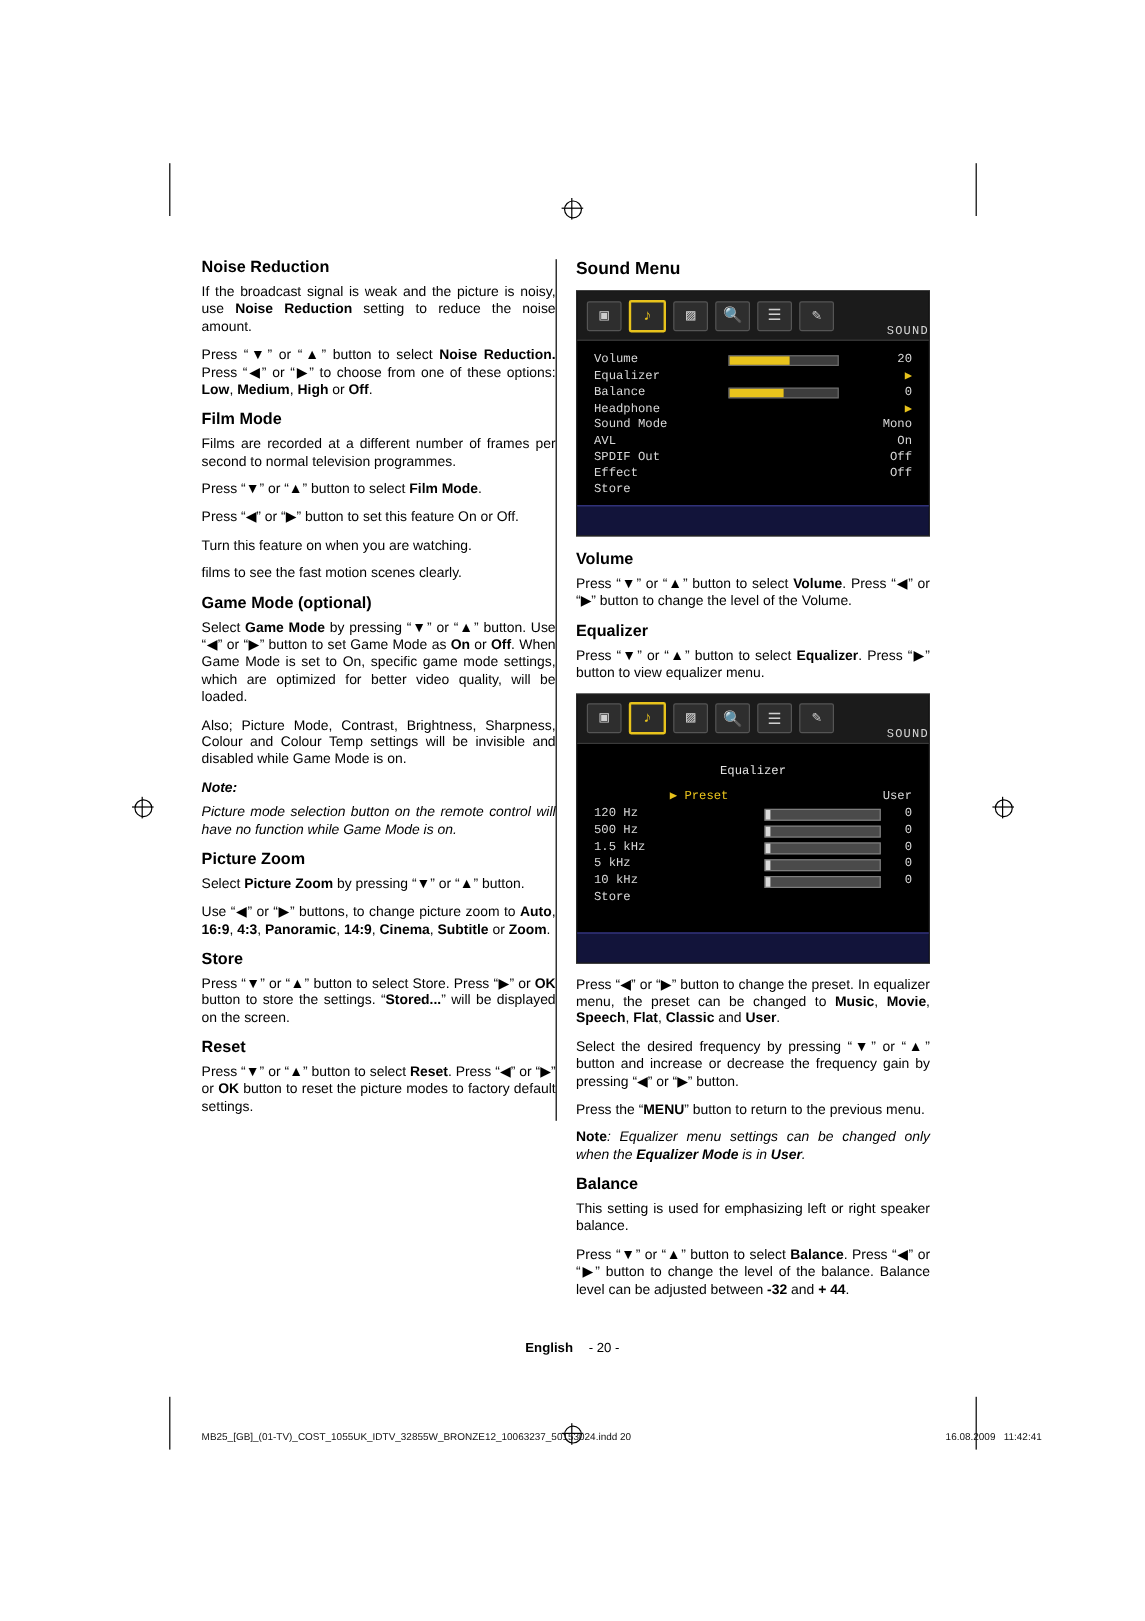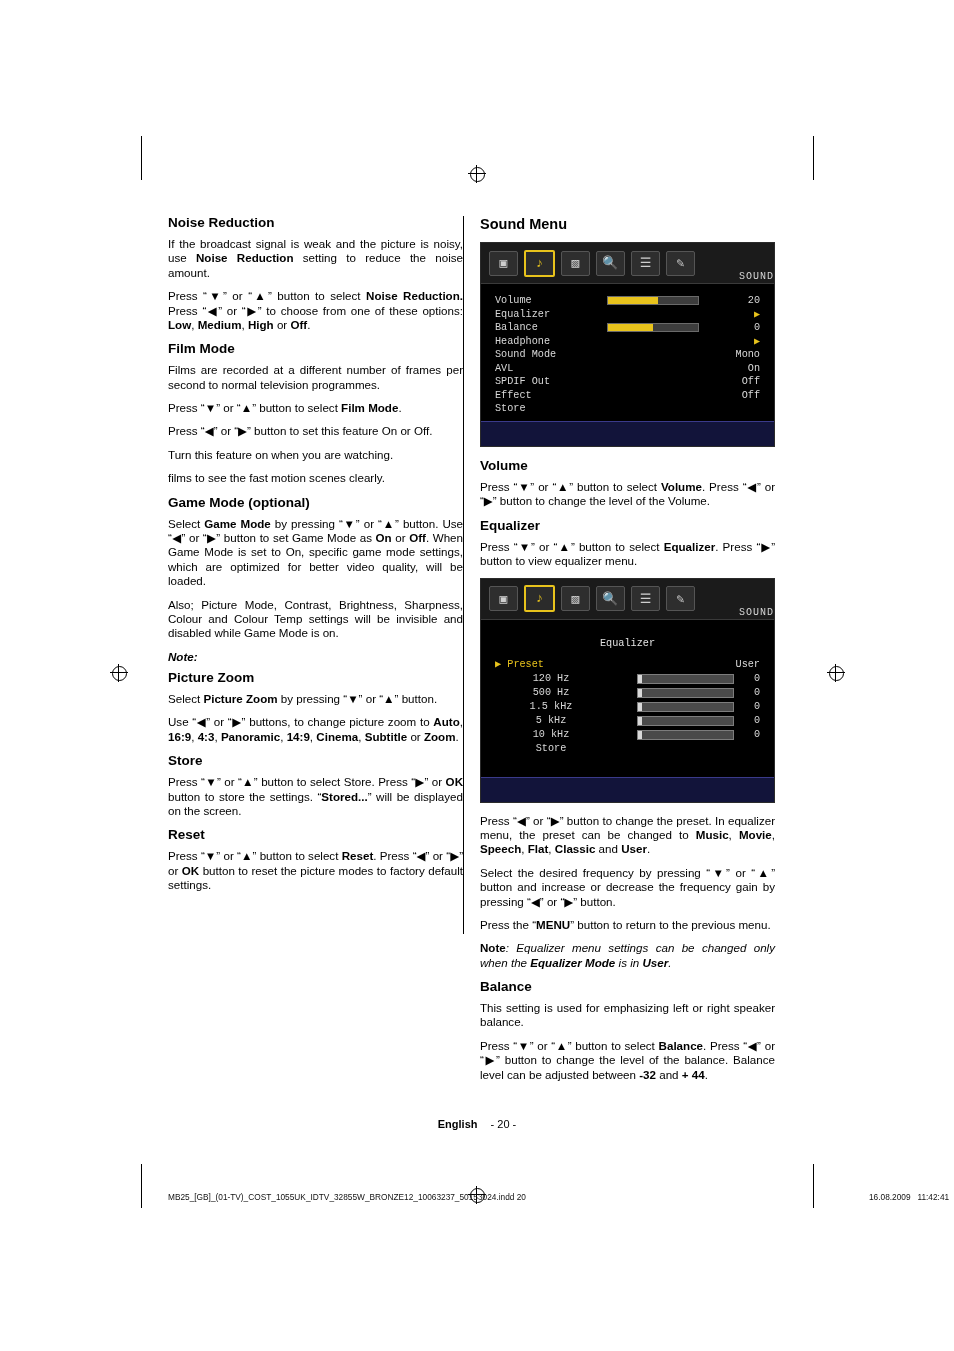--- a/index.html
+++ b/index.html
@@ -75,42 +75,42 @@
   .osd-foot{
     position:absolute;left:0;right:0;bottom:0;height:24px;
     background:#12143a;border-top:1px solid #3a3a8a;
   }
   .eq-caption{
     text-align:center;font-size:10.2px;margin:4px 0 9px 0;color:#e2e2e2;
   }
   .eqrow{
     display:flex;align-items:center;font-size:10.2px;height:14px;line-height:14px;
   }
-  .eqrow .elbl{width:112px;white-space:pre;text-align:center;}
+  .eqrow .elbl{width:112px;white-space:pre;}
   .eqrow .ebar{
     width:95px;height:8px;background:#4a4a4a;border:1px solid #7d7d7d;
     margin-left:30px;position:relative;
   }
   .eqrow .ebar>i{position:absolute;left:0;top:0;bottom:0;width:4px;background:#d9d9d9;}
   .eqrow .eval{flex:1;text-align:right;}
-  .eqrow .ehead{width:112px;}
+  .eqrow .ehead{width:112px;text-align:right;}
   .pointer{color:#e8c31c;}
 
   .footer{
     position:absolute;left:0;right:0;top:1118px;text-align:center;
     font-size:11px;font-weight:bold;
   }
   .footer span.pg{font-weight:normal;}
 
   .printline{
     position:absolute;left:168px;top:1192px;width:640px;
     font-size:8.3px;font-family:"Liberation Sans", sans-serif;color:#111;
   }
   .printline-right{
-    position:absolute;left:869px;top:1192px;font-size:8.3px;color:#111;white-space:pre;
+    position:absolute;left:788px;top:1192px;font-size:8.3px;color:#111;white-space:pre;
   }
 </style>
 </head>
 <body>
 
 <div class="page">
 
   <div class="crop" style="left:141px;top:136px;width:1px;height:44px;"></div>
   <div class="crop" style="left:813px;top:136px;width:1px;height:44px;"></div>
   <div class="crop" style="left:141px;top:1164px;width:1px;height:44px;"></div>
@@ -141,20 +141,21 @@
     <p class="body">Films are recorded at a different number of frames per second to normal television programmes.</p>
     <p class="body">Press “▼” or “▲” button to select <b>Film Mode</b>.</p>
     <p class="body">Press “◀” or “▶” button to set this feature On or Off.</p>
     <p class="body">Turn this feature on when you are watching.</p>
     <p class="body">films to see the fast motion scenes clearly.</p>
 
     <h2 class="sect">Game Mode (optional)</h2>
     <p class="body">Select <b>Game Mode</b> by pressing “▼” or “▲” button. Use “◀” or “▶” button to set Game Mode as <b>On</b> or <b>Off</b>. When Game Mode is set to On, specific game mode settings, which are optimized for better video quality, will be loaded.</p>
     <p class="body">Also; Picture Mode, Contrast, Brightness, Sharpness, Colour and Colour Temp settings will be invisible and disabled while Game Mode is on.</p>
     <p class="body ital" style="margin-bottom:6px;font-weight:bold;">Note:</p>
+    <p class="body ital">Picture mode selection button on the remote control will have no function while Game Mode is on.</p>
 
     <h2 class="sect">Picture Zoom</h2>
     <p class="body">Select <b>Picture Zoom</b> by pressing “▼” or “▲” button.</p>
     <p class="body">Use “◀” or “▶” buttons, to change picture zoom  to <b>Auto</b>, <b>16:9</b>, <b>4:3</b>, <b>Panoramic</b>, <b>14:9</b>, <b>Cinema</b>, <b>Subtitle</b> or <b>Zoom</b>.</p>
 
     <h2 class="sect">Store</h2>
     <p class="body">Press “▼” or “▲” button to select Store. Press “▶” or <b>OK</b> button to store the settings. “<b>Stored...</b>” will be displayed on the screen.</p>
 
     <h2 class="sect">Reset</h2>
     <p class="body">Press “▼” or “▲” button to select <b>Reset</b>. Press “◀” or “▶” or <b>OK</b> button to reset the picture modes to factory default settings.</p>

